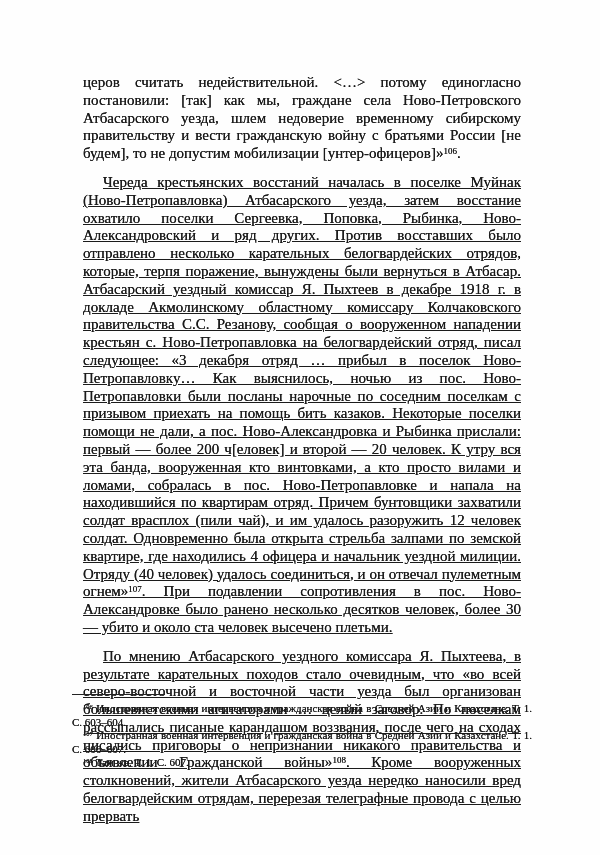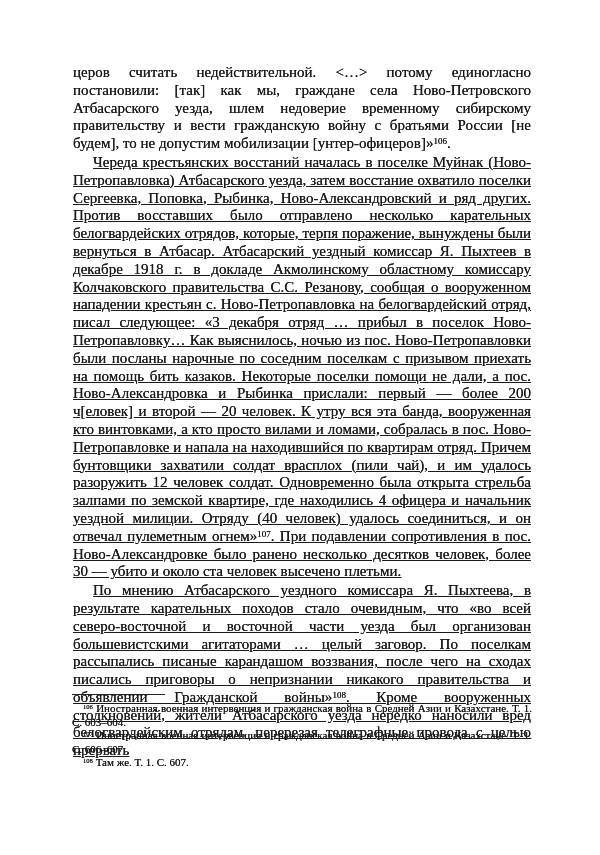--- a/index.html
+++ b/index.html
@@ -22,21 +22,21 @@
     top: 63px;
     width: 460px;
     font-size: 15px;
     line-height: 17.8px;
     text-align: justify;
     text-shadow: 0 0 0.35px currentColor;
     hyphens: auto;
     -webkit-hyphens: auto;
   }
   .body-text p.para {
-    margin: 1px;
+    margin: 11px;
     padding: 0;
   }
   .body-text p.para.indent {
     text-indent: 20px;
     text-decoration: underline;
   }
   sup.fnref {
     font-size: 60%;
     line-height: 0;
     vertical-align: baseline;

